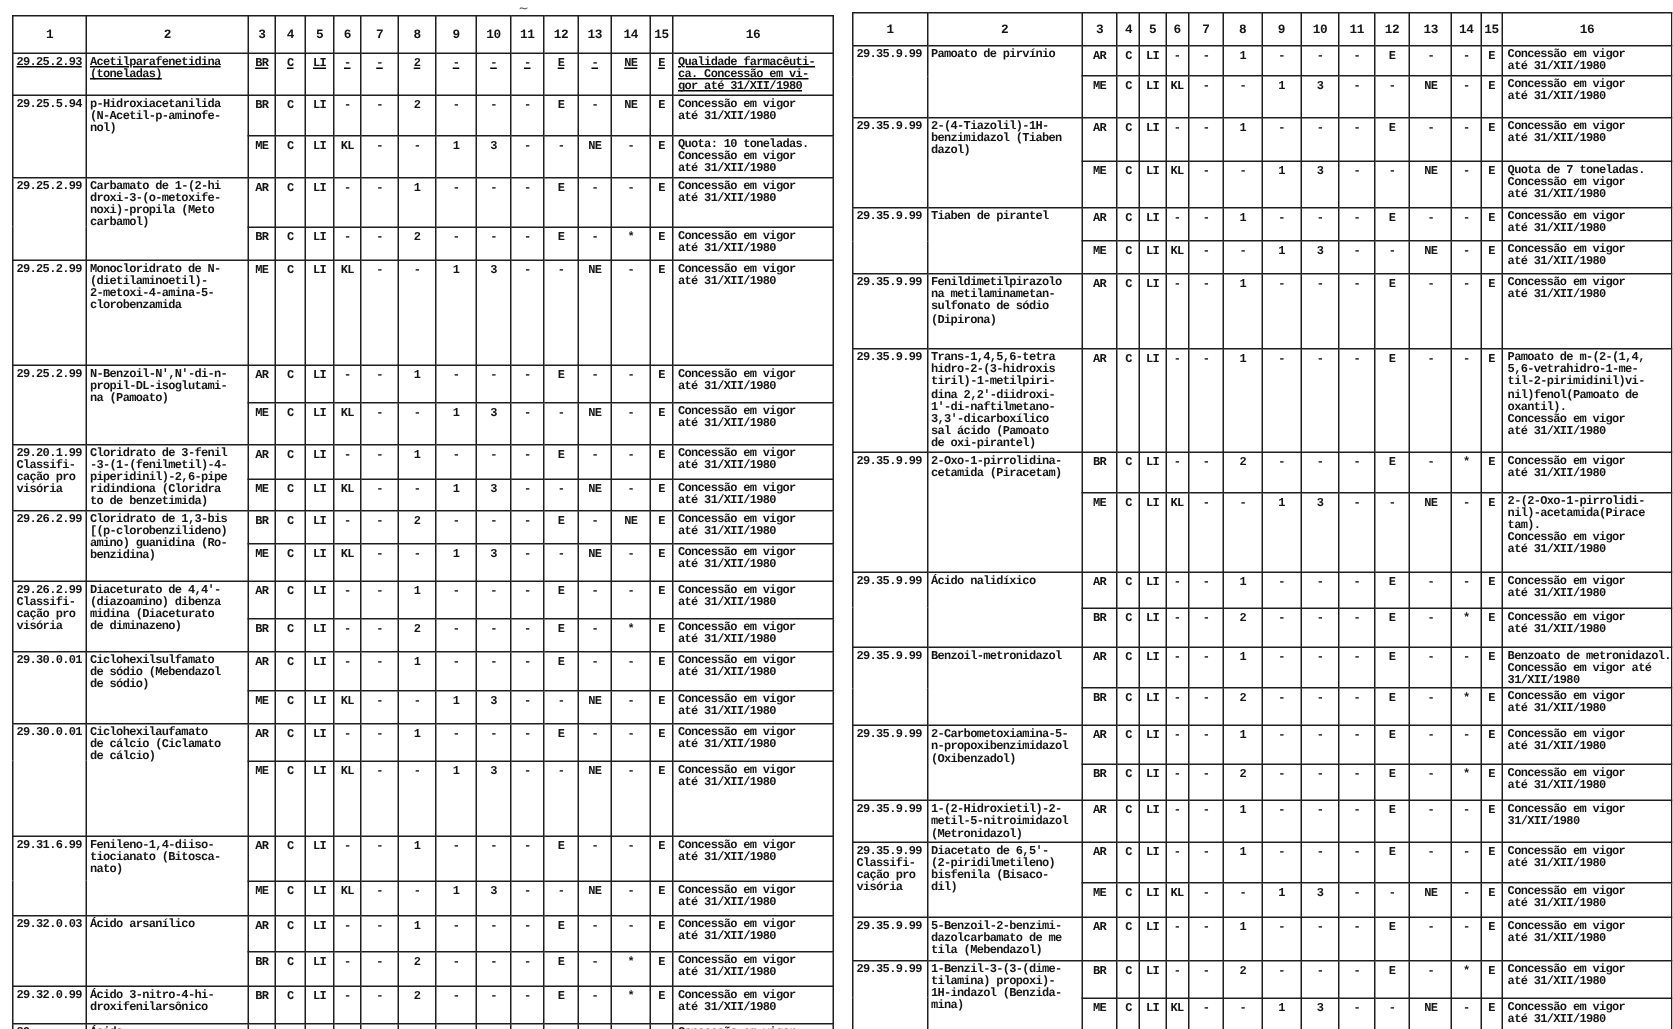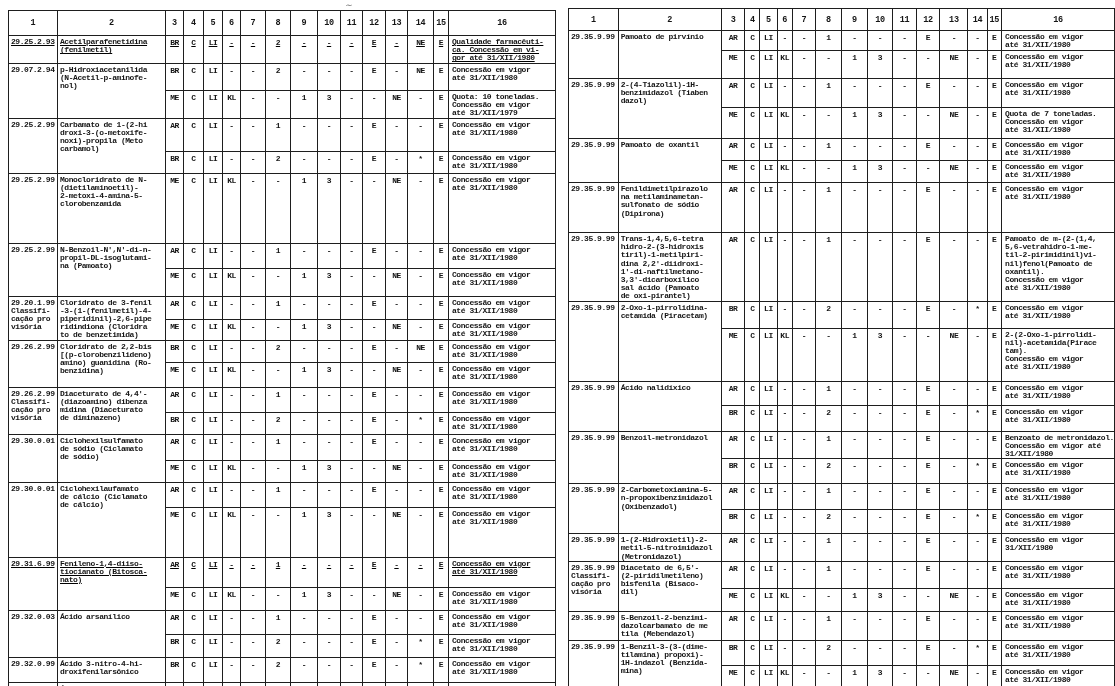--- a/index.html
+++ b/index.html
@@ -93,40 +93,40 @@
           <th class="h">13</th>
           <th class="h">14</th>
           <th class="h">15</th>
           <th class="h">16</th>
         </tr>
       </thead>
       <tbody>
         <tr style="height: 27px; text-decoration: underline;">
           <td class="code">29.25.2.93</td>
           <td class="name">Acetilparafenetidina
-(fenilmetil)</td>
+(toneladas)</td>
           <td class="v">BR</td>
           <td class="v">C</td>
           <td class="v">LI</td>
           <td class="v">-</td>
           <td class="v">-</td>
           <td class="v">2</td>
           <td class="v">-</td>
           <td class="v">-</td>
           <td class="v">-</td>
           <td class="v">E</td>
           <td class="v">-</td>
           <td class="v">NE</td>
           <td class="v">E</td>
           <td class="note">Qualidade farmacêuti-
 ca. Concessão em vi-
 gor até 31/XII/1980</td>
         </tr>
         <tr style="height: 27px;">
-          <td class="code" rowspan="2">29.07.2.94</td>
+          <td class="code" rowspan="2">29.25.5.94</td>
           <td class="name" rowspan="2">p-Hidroxiacetanilida
 (N-Acetil-p-aminofe-
 nol)</td>
           <td class="v">BR</td>
           <td class="v">C</td>
           <td class="v">LI</td>
           <td class="v">-</td>
           <td class="v">-</td>
           <td class="v">2</td>
           <td class="v">-</td>
@@ -148,21 +148,21 @@
           <td class="v">-</td>
           <td class="v">1</td>
           <td class="v">3</td>
           <td class="v">-</td>
           <td class="v">-</td>
           <td class="v">NE</td>
           <td class="v">-</td>
           <td class="v">E</td>
           <td class="note">Quota: 10 toneladas.
 Concessão em vigor
-até 31/XII/1979</td>
+até 31/XII/1980</td>
         </tr>
         <tr style="height: 33px;">
           <td class="code" rowspan="2">29.25.2.99</td>
           <td class="name" rowspan="2">Carbamato de 1-(2-hi
 droxi-3-(o-metoxife-
 noxi)-propila (Meto
 carbamol)</td>
           <td class="v">AR</td>
           <td class="v">C</td>
           <td class="v">LI</td>
@@ -294,21 +294,21 @@
           <td class="v">-</td>
           <td class="v">-</td>
           <td class="v">NE</td>
           <td class="v">-</td>
           <td class="v">E</td>
           <td class="note">Concessão em vigor
 até 31/XII/1980</td>
         </tr>
         <tr style="height: 22px;">
           <td class="code" rowspan="2">29.26.2.99</td>
-          <td class="name" rowspan="2">Cloridrato de 2,2-bis
+          <td class="name" rowspan="2">Cloridrato de 1,3-bis
 [(p-clorobenzilideno)
 amino) guanidina (Ro-
 benzidina)</td>
           <td class="v">BR</td>
           <td class="v">C</td>
           <td class="v">LI</td>
           <td class="v">-</td>
           <td class="v">-</td>
           <td class="v">2</td>
           <td class="v">-</td>
@@ -376,21 +376,21 @@
           <td class="v">E</td>
           <td class="v">-</td>
           <td class="v">*</td>
           <td class="v">E</td>
           <td class="note">Concessão em vigor
 até 31/XII/1980</td>
         </tr>
         <tr style="height: 26px;">
           <td class="code" rowspan="2">29.30.0.01</td>
           <td class="name" rowspan="2">Ciclohexilsulfamato
-de sódio (Ciclamato
+de sódio (Mebendazol
 de sódio)</td>
           <td class="v">AR</td>
           <td class="v">C</td>
           <td class="v">LI</td>
           <td class="v">-</td>
           <td class="v">-</td>
           <td class="v">1</td>
           <td class="v">-</td>
           <td class="v">-</td>
           <td class="v">-</td>
@@ -449,21 +449,21 @@
           <td class="v">1</td>
           <td class="v">3</td>
           <td class="v">-</td>
           <td class="v">-</td>
           <td class="v">NE</td>
           <td class="v">-</td>
           <td class="v">E</td>
           <td class="note">Concessão em vigor
 até 31/XII/1980</td>
         </tr>
-        <tr style="height: 30px; text-decoration: underline;">
+        <tr style="height: 30px;">
           <td class="code" rowspan="2">29.31.6.99</td>
           <td class="name" rowspan="2">Fenileno-1,4-diiso-
 tiocianato (Bitosca-
 nato)</td>
           <td class="v">AR</td>
           <td class="v">C</td>
           <td class="v">LI</td>
           <td class="v">-</td>
           <td class="v">-</td>
           <td class="v">1</td>
@@ -680,21 +680,21 @@
           <td class="v">-</td>
           <td class="v">NE</td>
           <td class="v">-</td>
           <td class="v">E</td>
           <td class="note">Quota de 7 toneladas.
 Concessão em vigor
 até 31/XII/1980</td>
         </tr>
         <tr style="height: 22px;">
           <td class="code" rowspan="2">29.35.9.99</td>
-          <td class="name" rowspan="2">Pamoato de oxantil</td>
+          <td class="name" rowspan="2">Tiaben de pirantel</td>
           <td class="v">AR</td>
           <td class="v">C</td>
           <td class="v">LI</td>
           <td class="v">-</td>
           <td class="v">-</td>
           <td class="v">1</td>
           <td class="v">-</td>
           <td class="v">-</td>
           <td class="v">-</td>
           <td class="v">E</td>

